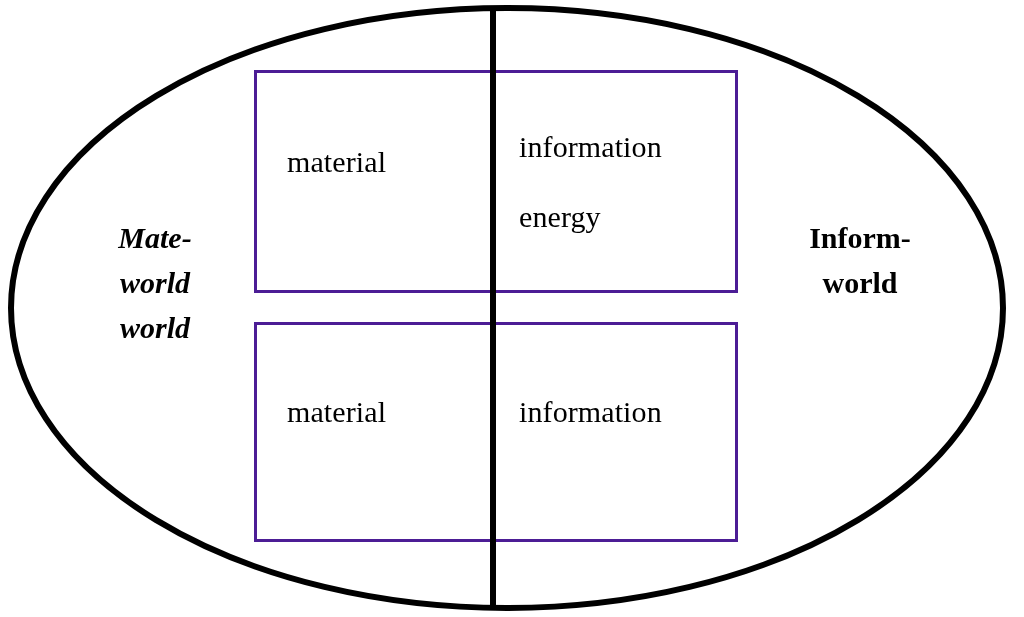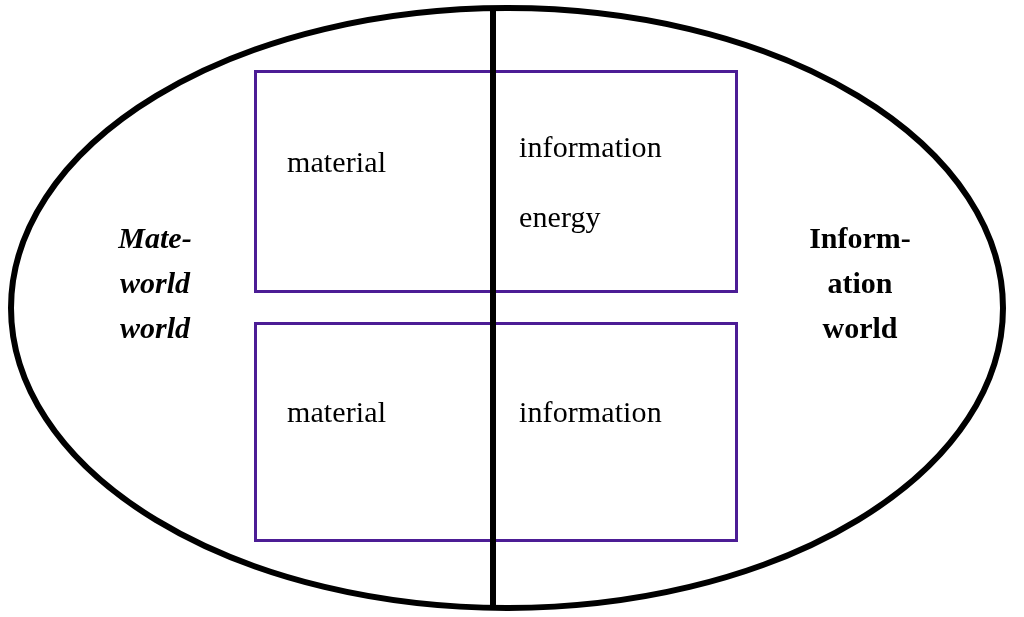--- a/index.html
+++ b/index.html
@@ -150,17 +150,16 @@
   </div>
 
   <div class="world-label" id="label-material-world">
     <span class="world-label-line">Mate-</span>
     <span class="world-label-line">world</span>
     <span class="world-label-line">world</span>
   </div>
 
   <div class="world-label" id="label-information-world">
     <span class="world-label-line">Inform-</span>
-    <span class="world-label-line">ation</span>
     <span class="world-label-line">world</span>
   </div>
 
 </div>
 
 </body></html>

